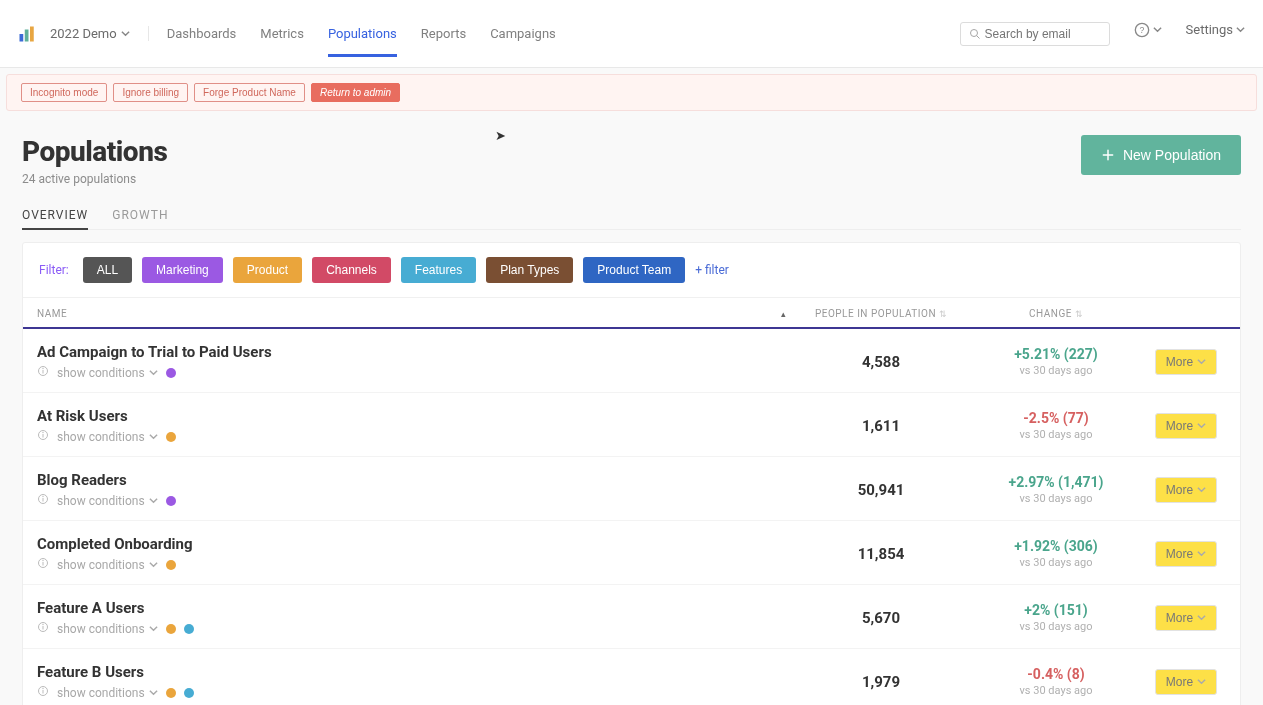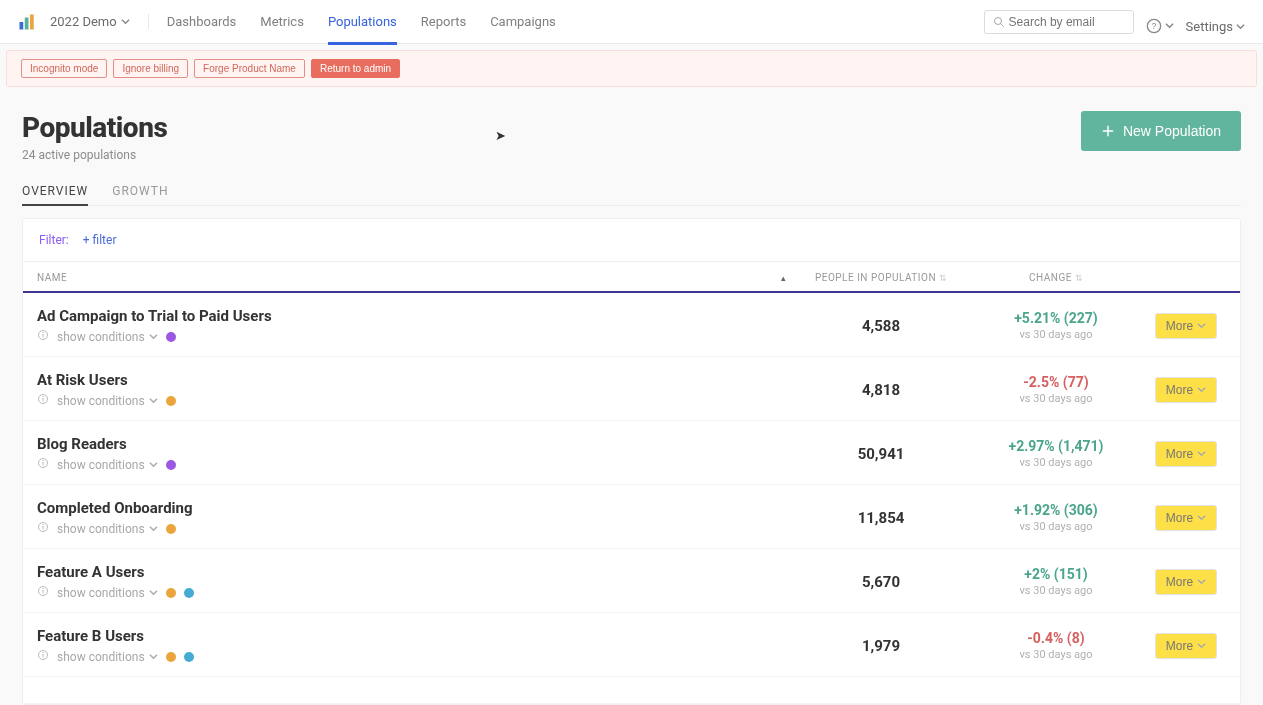--- a/index.html
+++ b/index.html
@@ -7,21 +7,21 @@
   body {
     font-family: -apple-system, BlinkMacSystemFont, "Segoe UI", Roboto, Helvetica, Arial, sans-serif;
     font-size: 13px;
     color: #333;
     background: #f9f9f9;
     min-width: 1263px;
   }
   header.topbar {
     display: flex;
     align-items: center;
-    height: 44px;
+    height: 68px;
     background: #fff;
     border-bottom: 1px solid #e8e8e8;
     padding: 16px 18px;
   }
   .logo {
     width: 18px; height: 18px;
     margin-right: 14px;
   }
   .account-switch {
     display: flex; align-items: center;
@@ -36,21 +36,21 @@
   nav.main-nav .nav-item {
     color: #808080; font-size: 13px;
     padding: 15px 0 13px;
     border-bottom: 3px solid transparent;
     cursor: pointer;
   }
   nav.main-nav .nav-item.active {
     color: #3762e0;
     border-bottom-color: #3762e0;
   }
-  .top-right { display: flex; align-items: flex-end; gap: 12px; }
+  .top-right { display: flex; align-items: flex-start; gap: 24px; }
   .search-wrap {
     display: flex; align-items: center;
     border: 1px solid #dcdcdc;
     border-radius: 3px;
     padding: 4px 8px;
     width: 150px;
     color: #a6a6a6;
   }
   .search-wrap input {
     border: none; outline: none; width: 100%;
@@ -86,20 +86,21 @@
     background: transparent;
     color: #d0685c;
     padding: 3px 8px;
     border-radius: 2px;
     cursor: pointer;
   }
   .imperson-btn.solid {
     background: #e86d5f;
     color: #fff;
     border-color: #e86d5f;
+    font-style: italic;
   }
 
   
   .page {
     padding: 10px 22px 20px;
   }
   .page-head {
     display: flex; align-items: flex-start;
     justify-content: space-between;
     margin: 14px 0 8px;
@@ -311,20 +312,29 @@
   </div>
 
   <div class="page-tabs" id="page-tabs">
       <div class="page-tab active">OVERVIEW</div>
       <div class="page-tab">GROWTH</div>
     </div>
 
   <div class="card">
     <div class="filter-row">
       <span class="filter-label">Filter:</span>
+      <span id="filter-chips" style="display:flex;gap:10px;">
+          <button class="filter-chip chip-all">ALL</button>
+          <button class="filter-chip chip-marketing">Marketing</button>
+          <button class="filter-chip chip-product">Product</button>
+          <button class="filter-chip chip-channels">Channels</button>
+          <button class="filter-chip chip-features">Features</button>
+          <button class="filter-chip chip-plans">Plan Types</button>
+          <button class="filter-chip chip-team">Product Team</button>
+        </span>
       <span class="add-filter">+ filter</span>
     </div>
 
     <div class="table-head">
       <div class="col-name">
         <span>NAME</span>
         <span class="sort-caret-up">▴</span>
       </div>
       <div class="col-pop">
         <span>PEOPLE IN POPULATION</span>
@@ -381,21 +391,21 @@
                 </svg></span>
         <span style="display:flex;align-items:center;gap:4px;">
           <span>show conditions</span>
           <span><svg class="chev-down" viewBox="0 0 10 10">
                     <path d="M1 3l4 4 4-4" fill="none" stroke="#aaa" stroke-width="1.6"></path>
                   </svg></span>
         </span>
         <span class="tag-dot tag-orange"></span>
       </div>
     </div>
-    <div class="pop-col">4,818</div>
+    <div class="pop-col">1,611</div>
     <div class="change-col">
       <div class="delta neg">-2.5% (77)</div>
       <div class="vs">vs 30 days ago</div>
     </div>
     <div class="more-col">
       <button class="more-btn">
         <span>More</span>
         <span><svg class="chev-down" viewBox="0 0 10 10">
                   <path d="M1 3l4 4 4-4" fill="none" stroke="#aaa" stroke-width="1.6"></path>
                 </svg></span>

